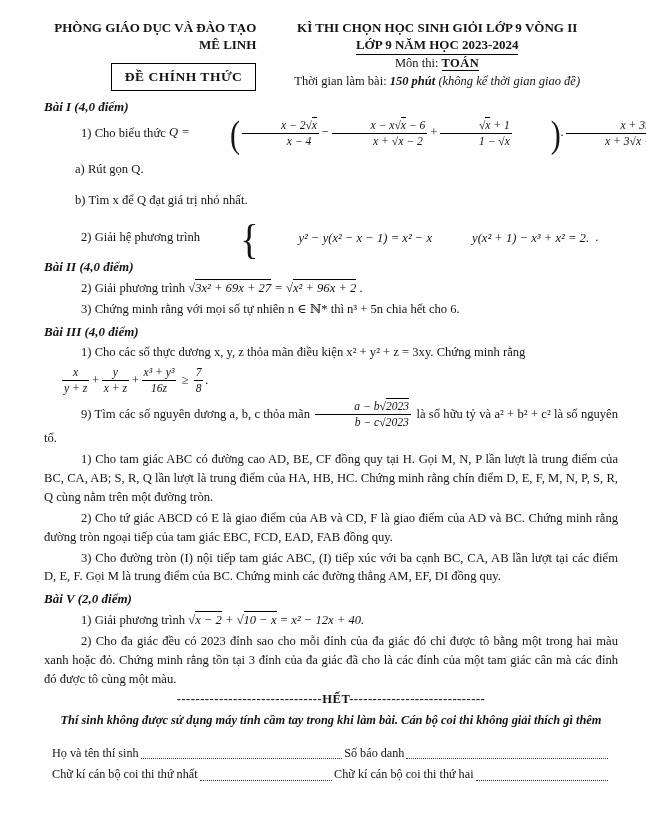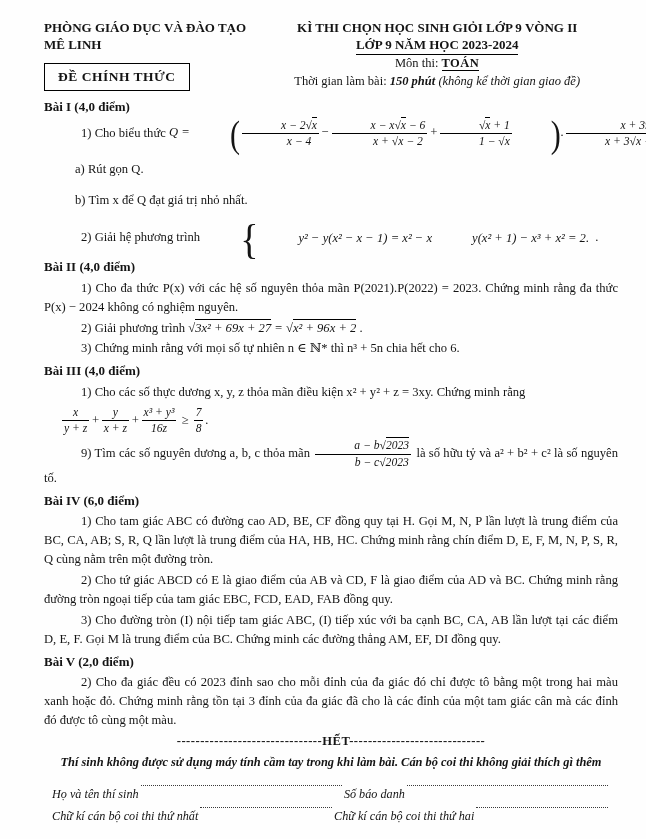--- a/index.html
+++ b/index.html
@@ -5,35 +5,35 @@
   html,body { margin:0; padding:0; background:#ffffff; }
   .page {
     position:relative; width:646px; height:839px; margin:0 auto;
     background:#fefefe; color:#141414; overflow:hidden;
     font-family:"Liberation Serif","DejaVu Serif",serif;
     font-size:12.6px; line-height:1.5; box-sizing:border-box;
     padding:20px 28px 10px 44px;
   }
   
   .hdr { display:flex; margin-bottom:6px; }
-  .hdr-left { width:37%; text-align:left; }
+  .hdr-left { width:37%; text-align:right; }
   .hdr-right { width:63%; text-align:center; }
   .hb { font-weight:bold; font-size:13px; line-height:1.3; }
   .offbox {
     display:inline-block; border:1.6px solid #000; padding:3px 13px;
     font-weight:bold; font-size:13.5px; margin-top:9px; letter-spacing:.5px;
   }
   .uline { display:inline-block; border-bottom:1.6px solid #000; padding-bottom:0; }
   .mon { font-size:12.5px; line-height:1.35; }
   .mon b { border-bottom:1.3px solid #000; letter-spacing:.5px; }
   .time { font-size:12.5px; line-height:1.45; }
   .time i { font-style:italic; }
   .time b { font-style:italic; }
   
-  .sec-title { font-weight:bold; font-size:13px; margin:3px 0 2px 0; }
+  .sec-title { font-weight:bold; font-style:italic; font-size:13px; margin:3px 0 2px 0; }
   p.item { margin:2px 0; text-indent:37px; text-align:justify; }
   p.sub { margin:12px 0; text-indent:31px; }
   .math { font-style:italic; white-space:nowrap; }
   .fline { white-space:nowrap; }
   
   .frac { display:inline-block; vertical-align:middle; text-align:center; margin:0 2px; font-size:11.6px; line-height:1.15; }
   .frac .nu { display:block; padding:0 2px 1px 2px; }
   .frac .de { display:block; border-top:1px solid #000; padding:1px 2px 0 2px; }
   
   .sq { white-space:nowrap; }
@@ -43,21 +43,21 @@
   .bp { display:inline-block; font-size:30px; font-weight:400; line-height:0.9;
         vertical-align:middle; transform:scaleY(1.25); font-style:normal; }
   
   .sys { display:inline-flex; align-items:center; vertical-align:middle; }
   .brace { font-size:38px; line-height:0.85; font-weight:400; transform:scaleY(1.12); font-style:normal; }
   .syscol { display:inline-flex; flex-direction:row; text-align:left; gap:3px; margin-left:3px; }
   .display-line { margin:4px 0 4px 16px; }
   
   .het { text-align:center; font-weight:bold; letter-spacing:.5px; }
   .note { text-align:center; font-weight:bold; font-style:italic; font-size:12.4px; margin:2px 0 14px 0; }
-  .sigrow { display:flex; align-items:flex-start; font-style:italic; font-size:12.2px; margin:3px 8px 0 8px; }
+  .sigrow { display:flex; align-items:flex-end; font-size:12.2px; margin:3px 8px 0 8px; }
   .sigrow .lbl { white-space:nowrap; }
   .dots { flex:1; border-bottom:1.4px dotted #3a3a3a; margin:0 2px 3px 2px; min-width:30px; }
 </style>
 </head>
 <body>
 
 <div class="page">
 
   <div class="hdr">
     <div class="hdr-left">
@@ -85,42 +85,41 @@
   <p class="item"><span>2) Giải hệ phương trình </span><span class="sys">
         <span class="brace">{</span>
         <span class="syscol">
           <span class="math">y² − y(x² − x − 1) = x² − x</span>
           <span class="math">y(x² + 1) − x³ + x² = 2.</span>
         </span>
       </span>&nbsp;&nbsp;<span>.</span></p>
 
   <div class="sec-title">Bài II (4,0 điểm)</div>
 
-  <p class="item">1) Cho đa thức P(x) với các hệ số nguyên thỏa mãn P(2021).P(2022) = 2023. Chứng minh rằng đa thức P(x) − 2024 không có nghiệm nguyên.</p>
 
   <p class="item"><span>2) Giải phương trình </span><span class="math"><span class="sq"><span class="rs">√</span><span class="rd">3x² + 69x + 27</span></span><span> = </span><span class="sq"><span class="rs">√</span><span class="rd">x² + 96x + 2</span></span></span><span> .</span></p>
 
   <p class="item">3) Chứng minh rằng với mọi số tự nhiên n ∈ ℕ* thì n³ + 5n chia hết cho 6.</p>
 
   <div class="sec-title">Bài III (4,0 điểm)</div>
 
   <p class="item">1) Cho các số thực dương x, y, z thỏa mãn điều kiện x² + y² + z = 3xy. Chứng minh rằng</p>
 
   <div class="display-line math"><span class="frac"><span class="nu">x</span><span class="de">y + z</span></span><span>+</span><span class="frac"><span class="nu">y</span><span class="de">x + z</span></span><span>+</span><span class="frac"><span class="nu">x³ + y³</span><span class="de">16z</span></span><span> ≥ </span><span class="frac"><span class="nu">7</span><span class="de">8</span></span><span>.</span></div>
 
   <p class="item"><span>9) Tìm các số nguyên dương a, b, c thỏa mãn </span><span class="math"><span class="frac"><span class="nu"><span>a − b</span><span class="rs">√</span><span class="rd">2023</span></span><span class="de"><span>b − c</span><span class="rs">√</span><span class="rd">2023</span></span></span></span><span> là số hữu tỷ và a² + b² + c² là số nguyên tố.</span></p>
 
-  <div class="sec-title">Bài IV (6,0 điểm)</div>
 
   <p class="item">1) Cho tam giác ABC có đường cao AD, BE, CF đồng quy tại H. Gọi M, N, P lần lượt là trung điểm của BC, CA, AB; S, R, Q lần lượt là trung điểm của HA, HB, HC. Chứng minh rằng chín điểm D, E, F, M, N, P, S, R, Q cùng nằm trên một đường tròn.</p>
   <p class="item">2) Cho tứ giác ABCD có E là giao điểm của AB và CD, F là giao điểm của AD và BC. Chứng minh rằng đường tròn ngoại tiếp của tam giác EBC, FCD, EAD, FAB đồng quy.</p>
   <p class="item">3) Cho đường tròn (I) nội tiếp tam giác ABC, (I) tiếp xúc với ba cạnh BC, CA, AB lần lượt tại các điểm D, E, F. Gọi M là trung điểm của BC. Chứng minh các đường thẳng AM, EF, DI đồng quy.</p>
 
   <div class="sec-title">Bài V (2,0 điểm)</div>
 
+  <p class="item"><span>1) Giải phương trình </span><span class="math"><span class="sq"><span class="rs">√</span><span class="rd">x − 2</span></span><span> + </span><span class="sq"><span class="rs">√</span><span class="rd">10 − x</span></span><span> = x² − 12x + 40.</span></span></p>
 
   <p class="item">2) Cho đa giác đều có 2023 đỉnh sao cho mỗi đỉnh của đa giác đó chỉ được tô bằng một trong hai màu xanh hoặc đỏ. Chứng minh rằng tồn tại 3 đỉnh của đa giác đã cho là các đỉnh của một tam giác cân mà các đỉnh đó được tô cùng một màu.</p>
 
   <div class="het">-------------------------------HẾT-----------------------------</div>
   <div class="note">Thí sinh không được sử dụng máy tính cầm tay trong khi làm bài. Cán bộ coi thi không giải thích gì thêm</div>
 
   <div class="sigrow">
     <span class="lbl">Họ và tên thí sinh</span>
     <span class="dots"></span>
     <span class="lbl">Số báo danh</span>

